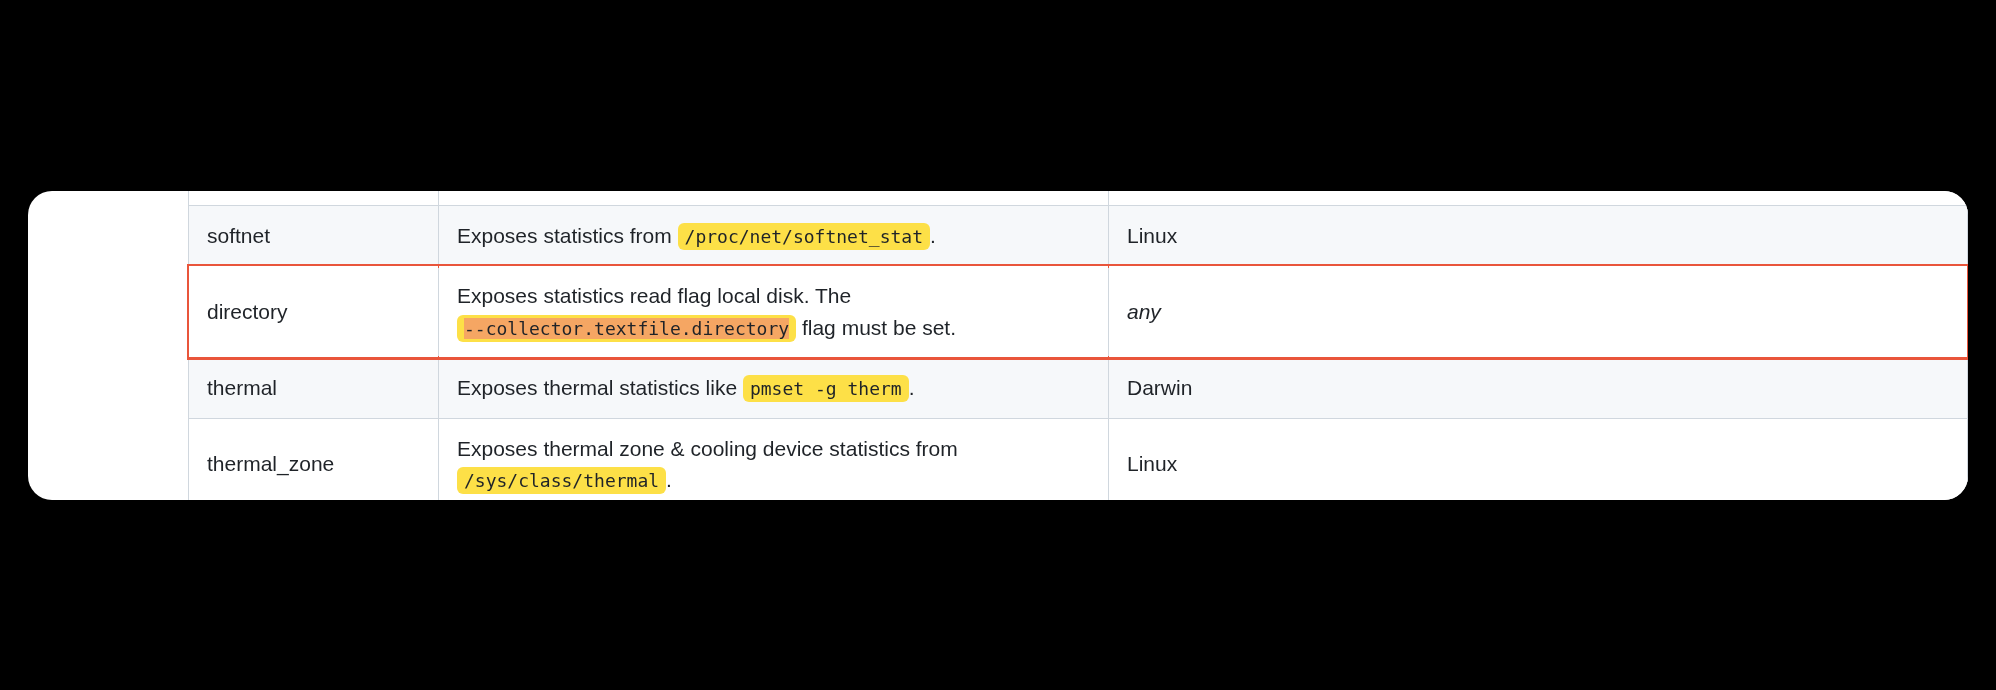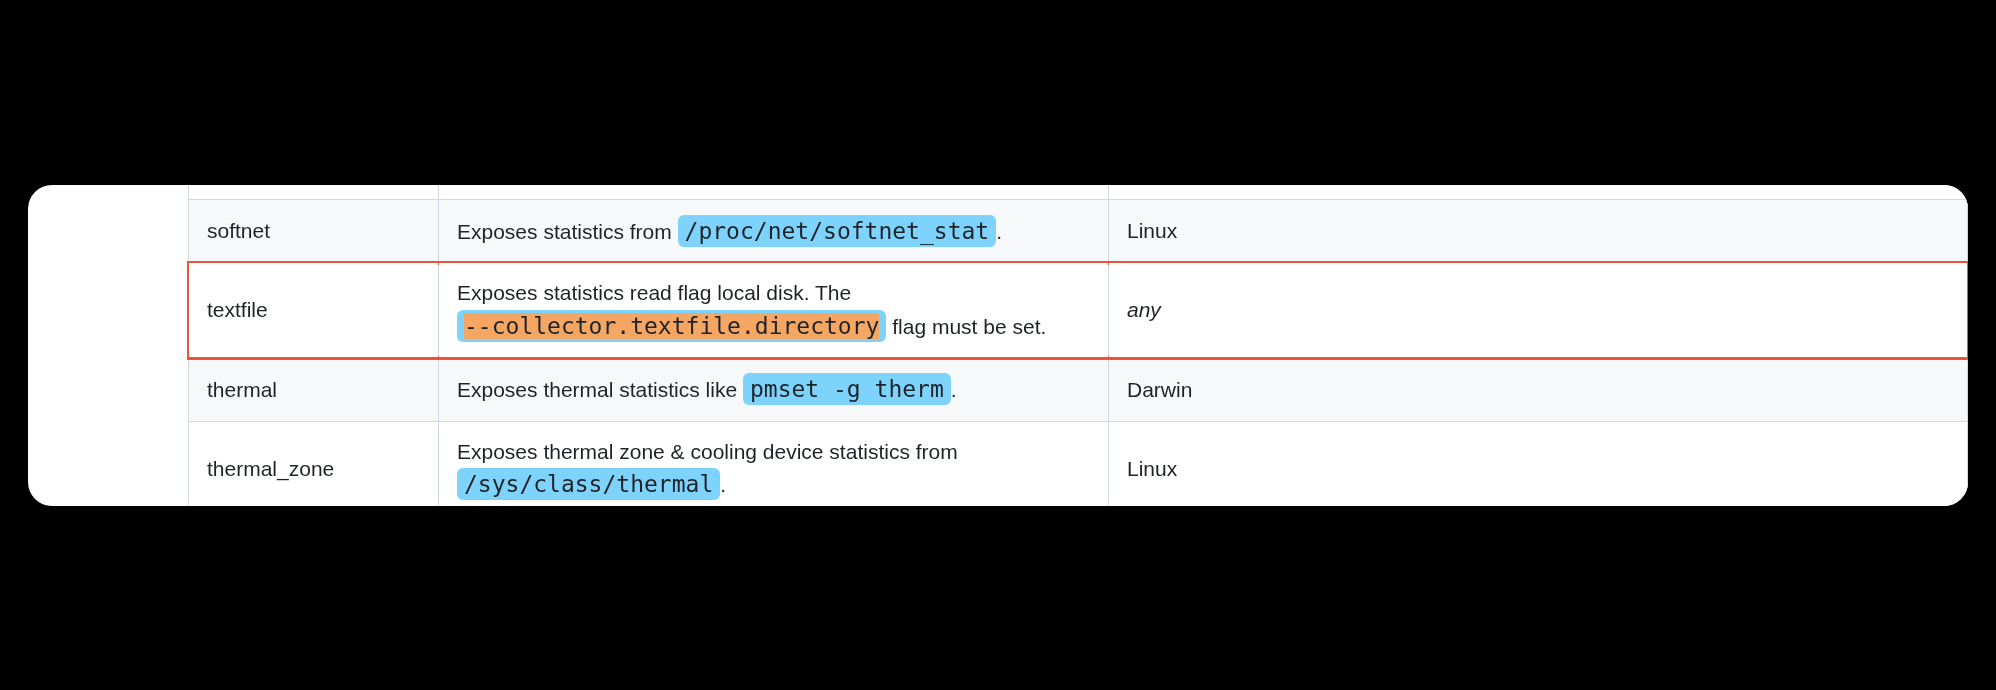--- a/index.html
+++ b/index.html
@@ -59,22 +59,22 @@
     tr:nth-child(even) td {
       background: #f6f8fa;
     }
     
     tr:nth-child(odd) td {
       background: #fff;
     }
     
     code {
       font-family: ui-monospace, SFMono-Regular, "SF Mono", Menlo, Consolas, monospace;
-      font-size: 23px;
-      background: #7dd3fc;
+      font-size: 18px;
+      background: #fde047;
       padding: 3px 7px;
       border-radius: 6px;
       white-space: nowrap;
     }
     
     .highlighted-row {
       position: relative;
       outline: 4px solid #e9553b;
       outline-offset: -2px;
     }
@@ -126,21 +126,21 @@
           </td>
           <td>
             <span>Linux</span>
           </td>
         </tr>
 
 
 
         <tr class="highlighted-row">
           <td>
-            <span>textfile</span>
+            <span>directory</span>
           </td>
           <td>
             <span>Exposes statistics read flag local disk. The </span><code><span class="hl-mark">--collector.textfile.directory</span></code><span> flag must be set.</span>
           </td>
           <td>
             <em class="any">any</em>
           </td>
         </tr>
 
         <tr>

